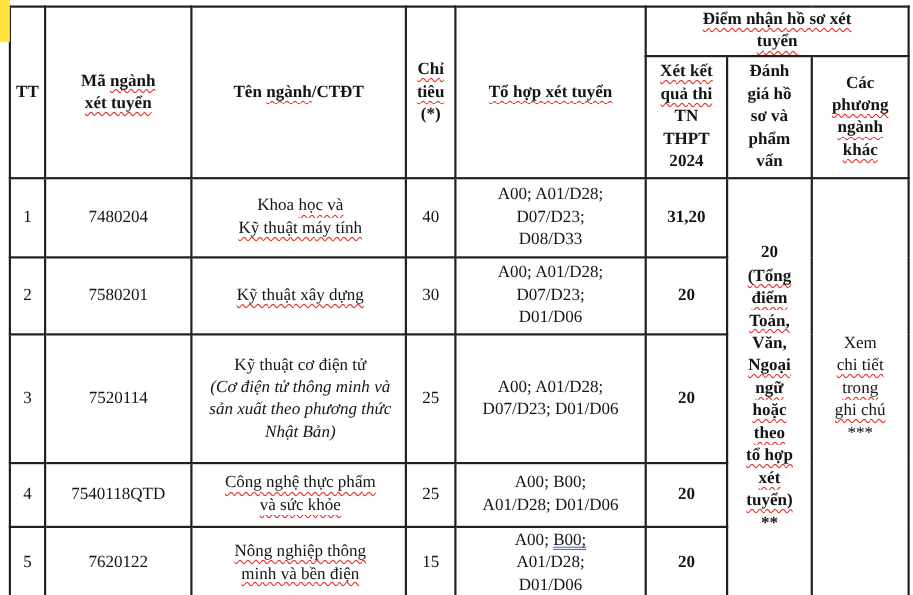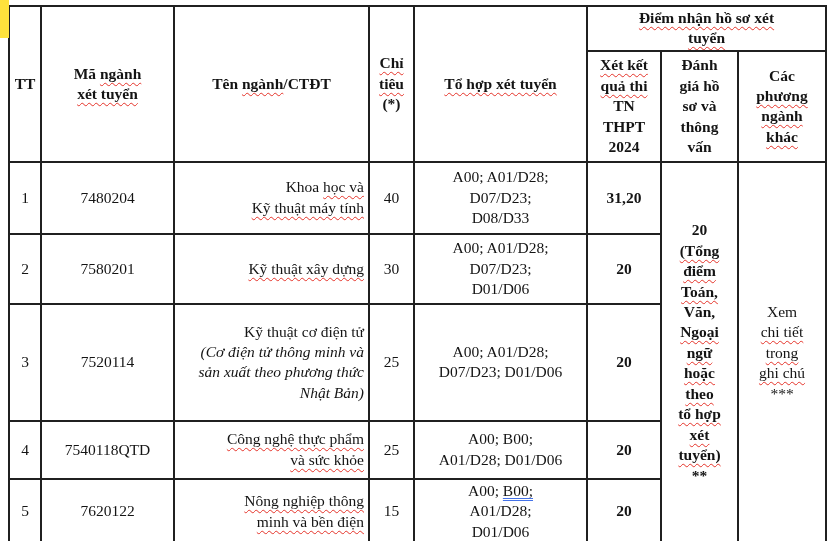--- a/index.html
+++ b/index.html
@@ -28,21 +28,21 @@
     padding:1px 1px;overflow:hidden;
   }
   .adm thead th{font-weight:bold;}
   tr.h1{height:42px;}
   tr.h2{height:111px;}
   tr.r1{height:72px;}
   tr.r2{height:70px;}
   tr.r3{height:117px;}
   tr.r4{height:58px;}
   tr.r5{height:62px;}
-  td.name{text-align:right;padding:2px 4px 2px 7px;}
+  td.name{text-align:center;padding:2px 4px 2px 7px;}
   td.score{font-weight:bold;}
   td.mergedscore{font-weight:bold;}
   .sq{
     text-decoration:underline wavy var(--sq);
     text-decoration-thickness:1px;
     text-underline-offset:3px;
     text-decoration-skip-ink:none;
   }
   .gr{
     text-decoration:underline double var(--gr);
@@ -72,21 +72,21 @@
       <tr class="h1">
         <th rowspan="2"><span>TT</span></th>
         <th rowspan="2"><span>Mã </span><span class="sq">ngành</span><br><span class="sq">xét tuyển</span></th>
         <th rowspan="2"><span>Tên </span><span class="sq">ngành</span><span>/CTĐT</span></th>
         <th rowspan="2"><span class="sq">Chỉ</span><br><span class="sq">tiêu</span><br><span>(*)</span></th>
         <th rowspan="2"><span class="sq">Tổ hợp xét tuyển</span></th>
         <th colspan="3"><span class="sq">Điểm nhận hồ sơ xét</span><br><span class="sq">tuyển</span></th>
       </tr>
       <tr class="h2">
         <th><span class="sq">Xét kết</span><br><span class="sq">quả thi</span><br><span>TN</span><br><span>THPT</span><br><span>2024</span></th>
-        <th><span>Đánh</span><br><span>giá hồ</span><br><span>sơ và</span><br><span>thông</span><br><span>vấn</span></th>
+        <th><span>Đánh</span><br><span>giá hồ</span><br><span>sơ và</span><br><span>phẩm</span><br><span>vấn</span></th>
         <th><span>Các</span><br><span class="sq">phương</span><br><span class="sq">ngành</span><br><span class="sq">khác</span></th>
       </tr>
     </thead>
     <tbody>
       <tr class="r1">
         <td>1</td>
         <td>7480204</td>
         <td class="name"><span>Khoa </span><span class="sq">học và</span><br><span class="sq">Kỹ thuật máy tính</span></td>
         <td>40</td>
         <td><span>A00; A01/D28;</span><br><span>D07/D23;</span><br><span>D08/D33</span></td>

